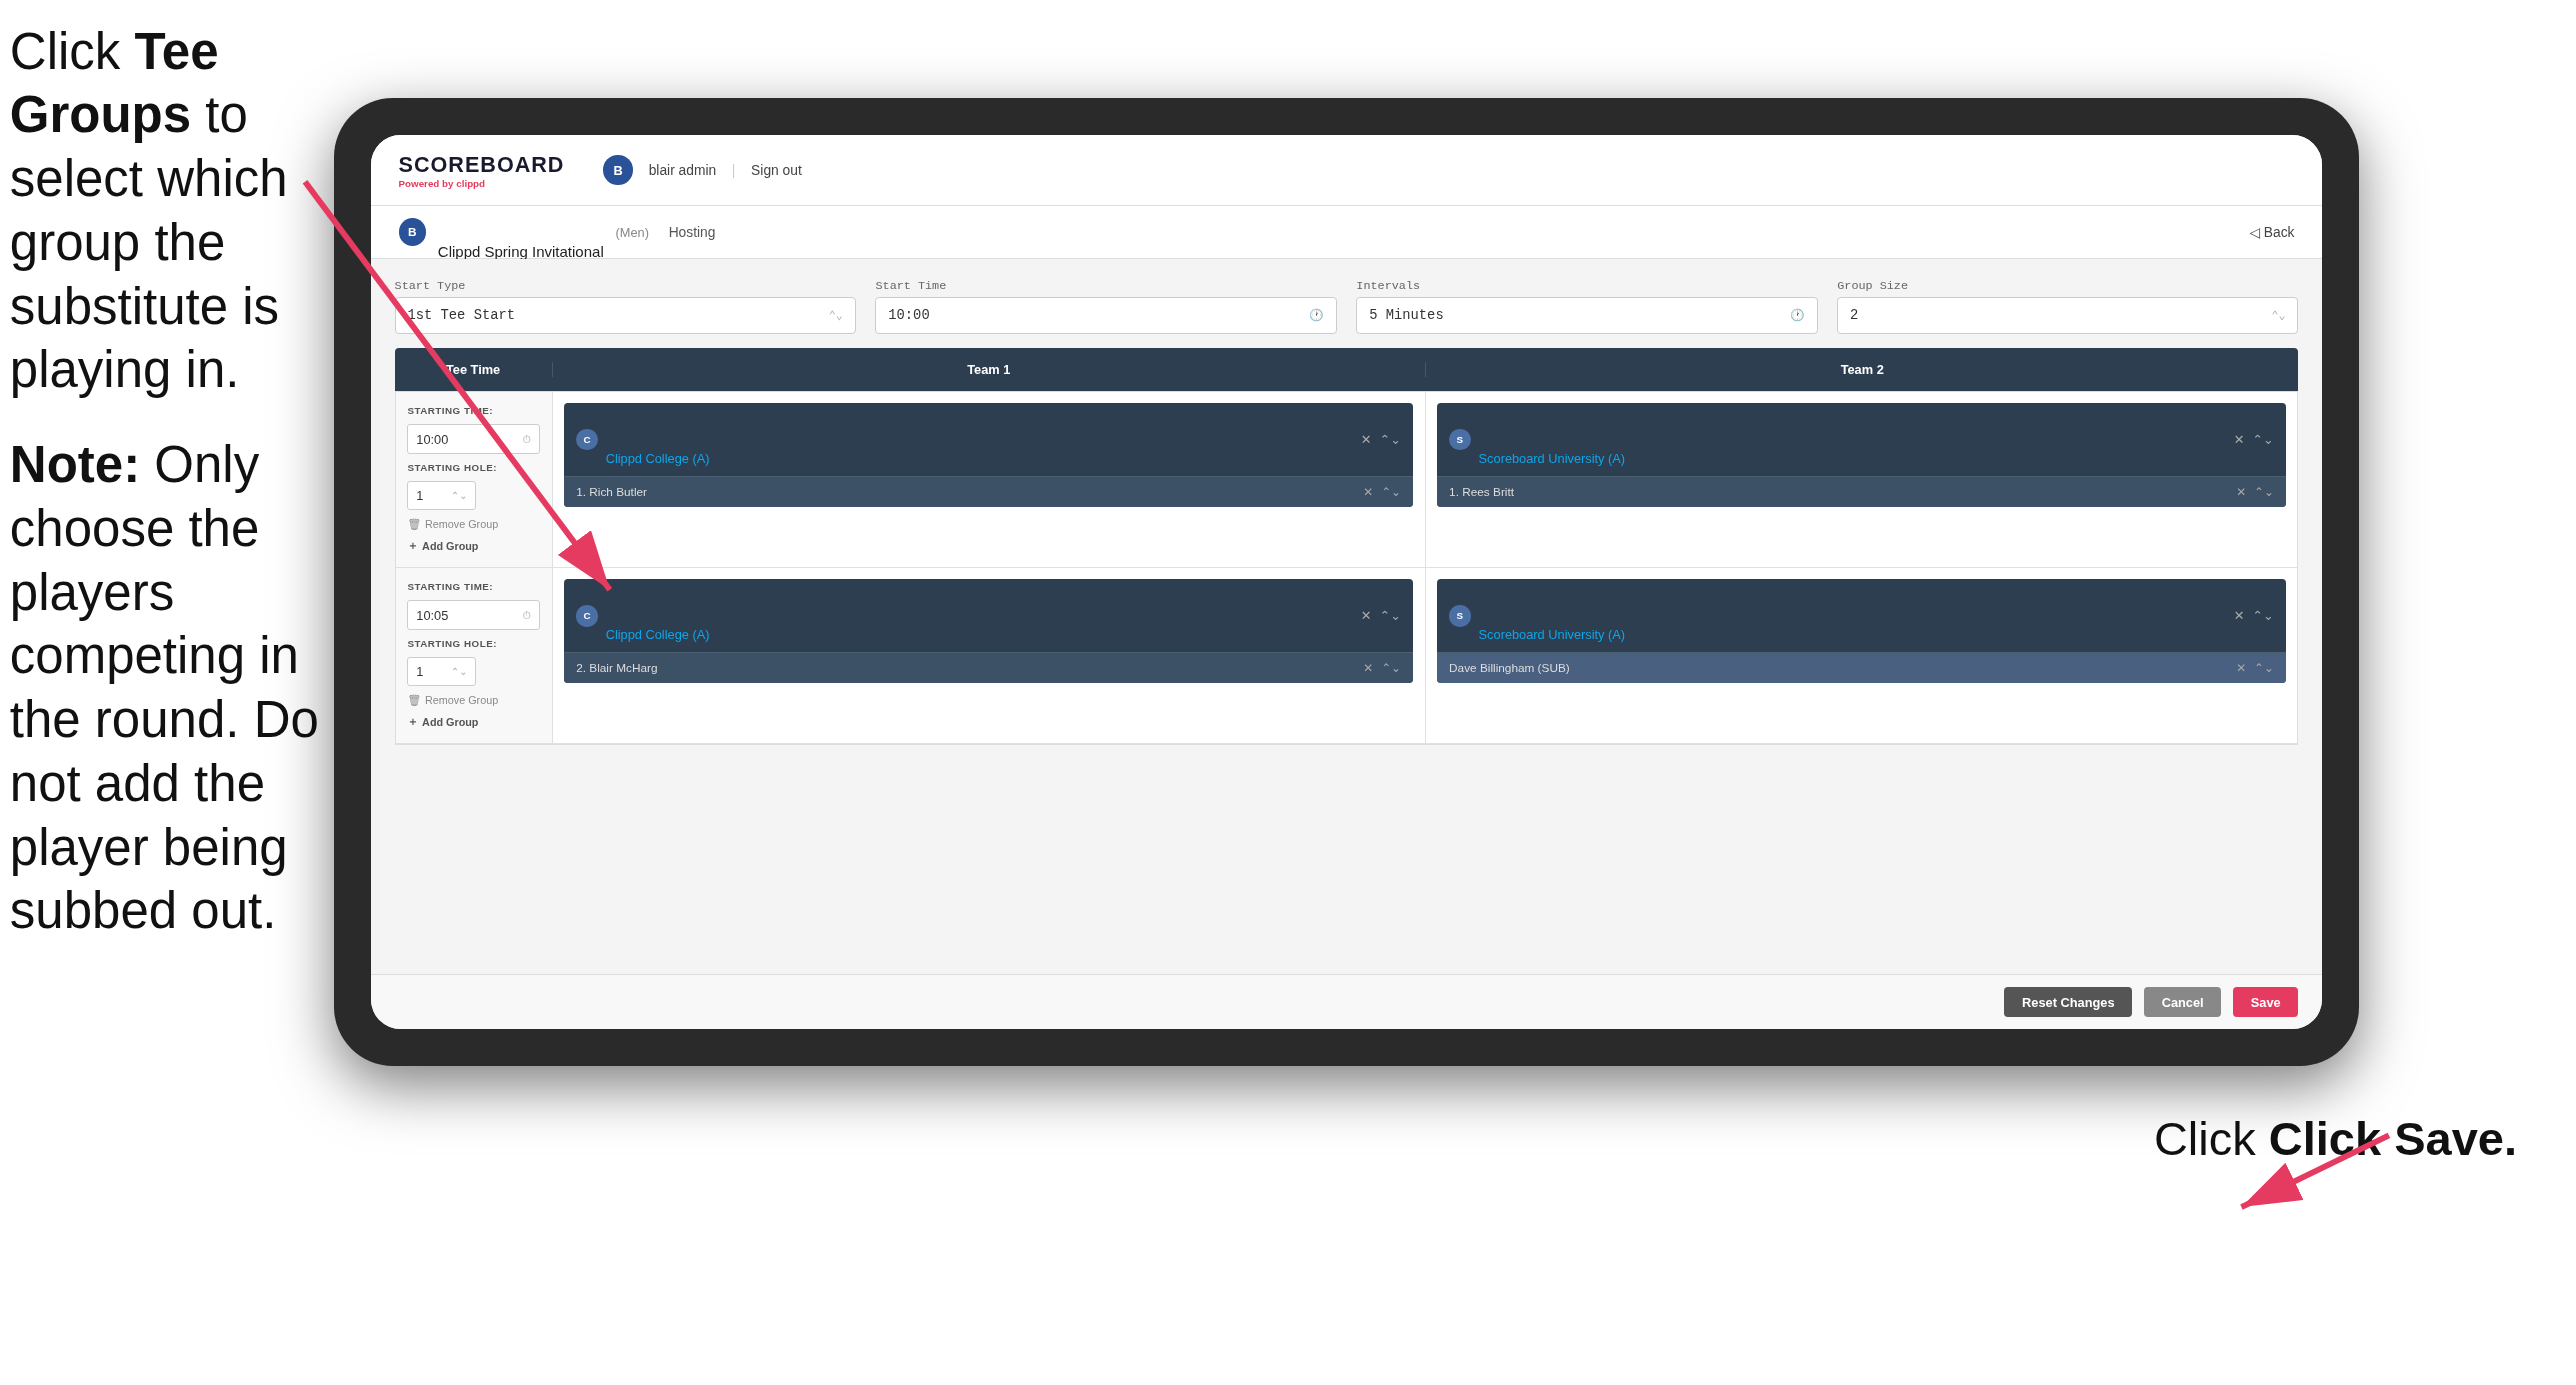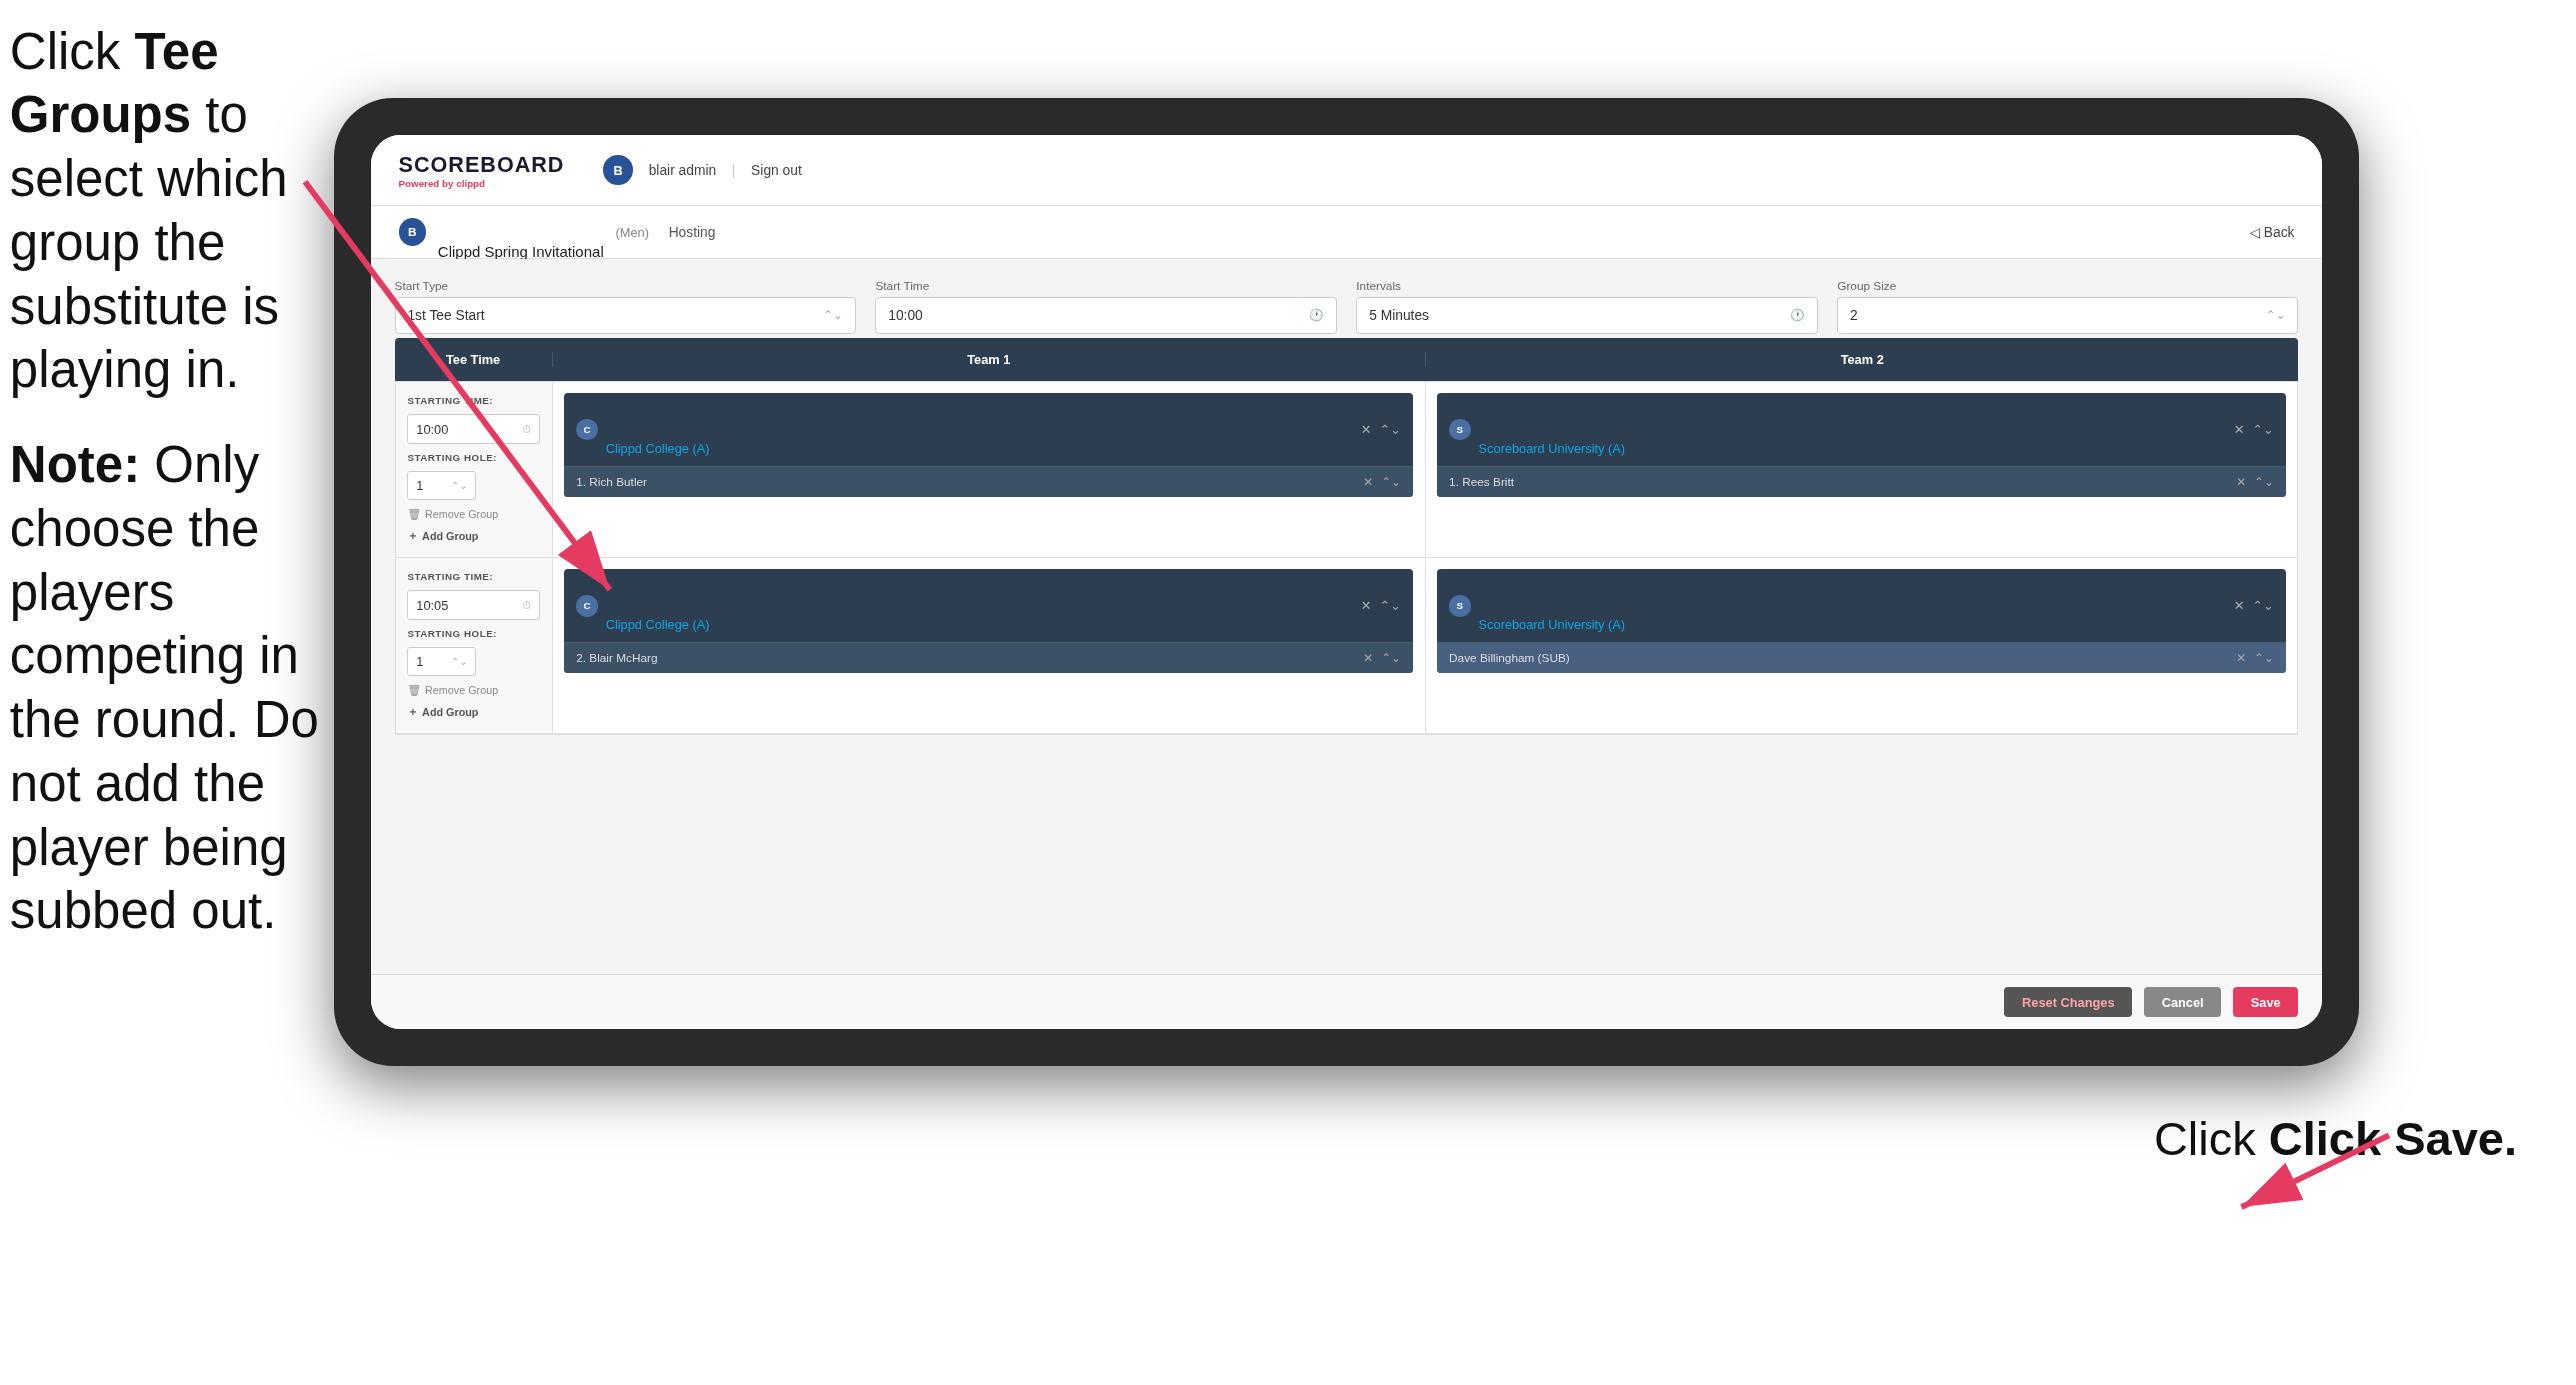--- a/index.html
+++ b/index.html
@@ -201,21 +201,22 @@
       flex: 1;
       overflow-y: auto;
       background: #f4f4f4;
       padding: 19.7px 23.6px;
     }
 
     
     .settings-row {
       display: flex;
       gap: 19.7px;
-      margin-bottom: 4px;
+      margin-bottom: 14px;
+      font-family: Liberation Mono, monospace;
     }
     .settings-group {
       display: flex;
       flex-direction: column;
       gap: 3.9px;
       flex: 1;
     }
     .settings-label {
       font-size: 11.8px;
       color: #666;
@@ -423,21 +424,21 @@
       border-top: 1px solid #ddd;
       display: flex;
       align-items: center;
       justify-content: flex-end;
       padding: 0 23.6px;
       gap: 11.8px;
       flex-shrink: 0;
     }
     .btn-reset {
       background: #555;
-      color: #fca5a5;
+      color: #ffffff;
       border: none;
       border-radius: 3.9px;
       padding: 7.9px 17.7px;
       font-size: 12.8px;
       font-weight: 600;
       cursor: pointer;
     }
     .btn-cancel {
       background: #888;
       color: white;

